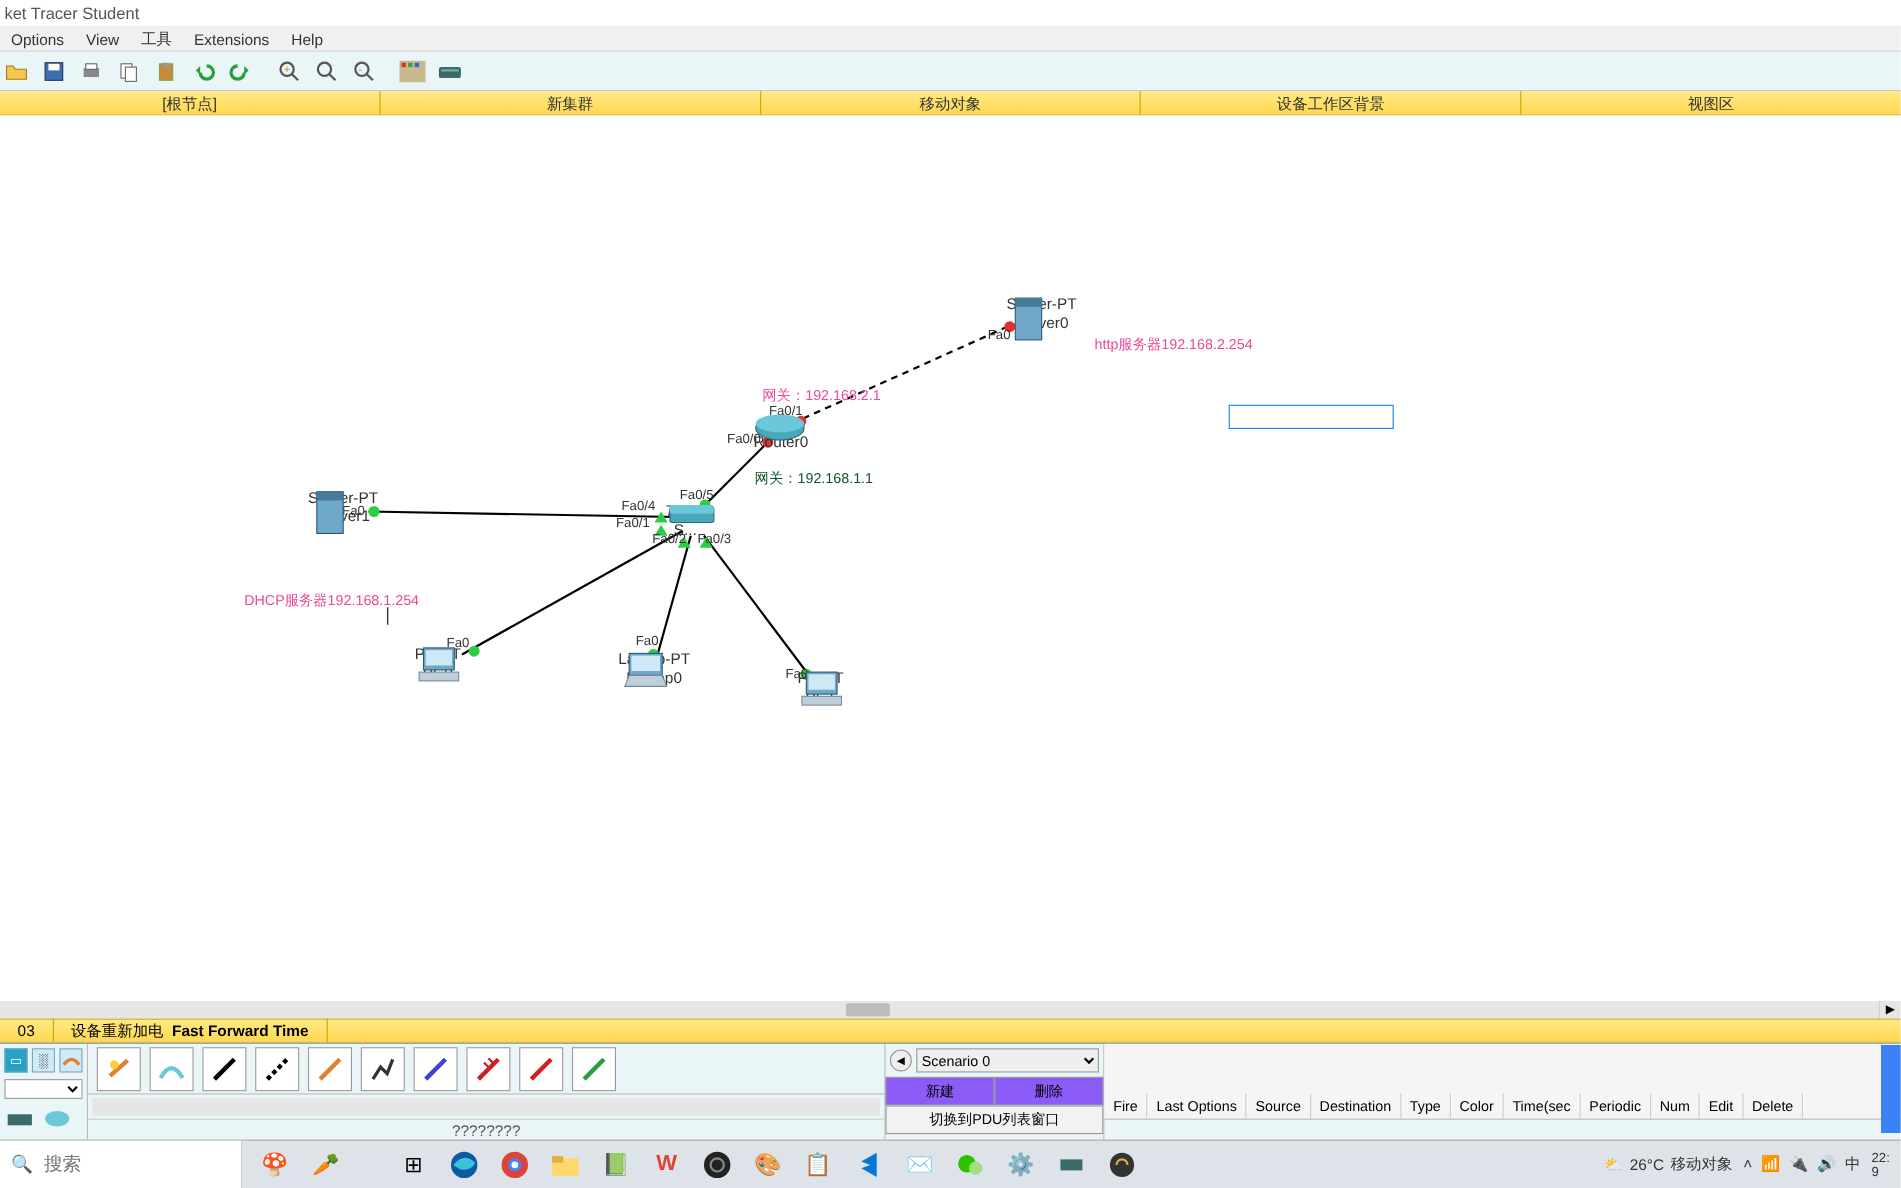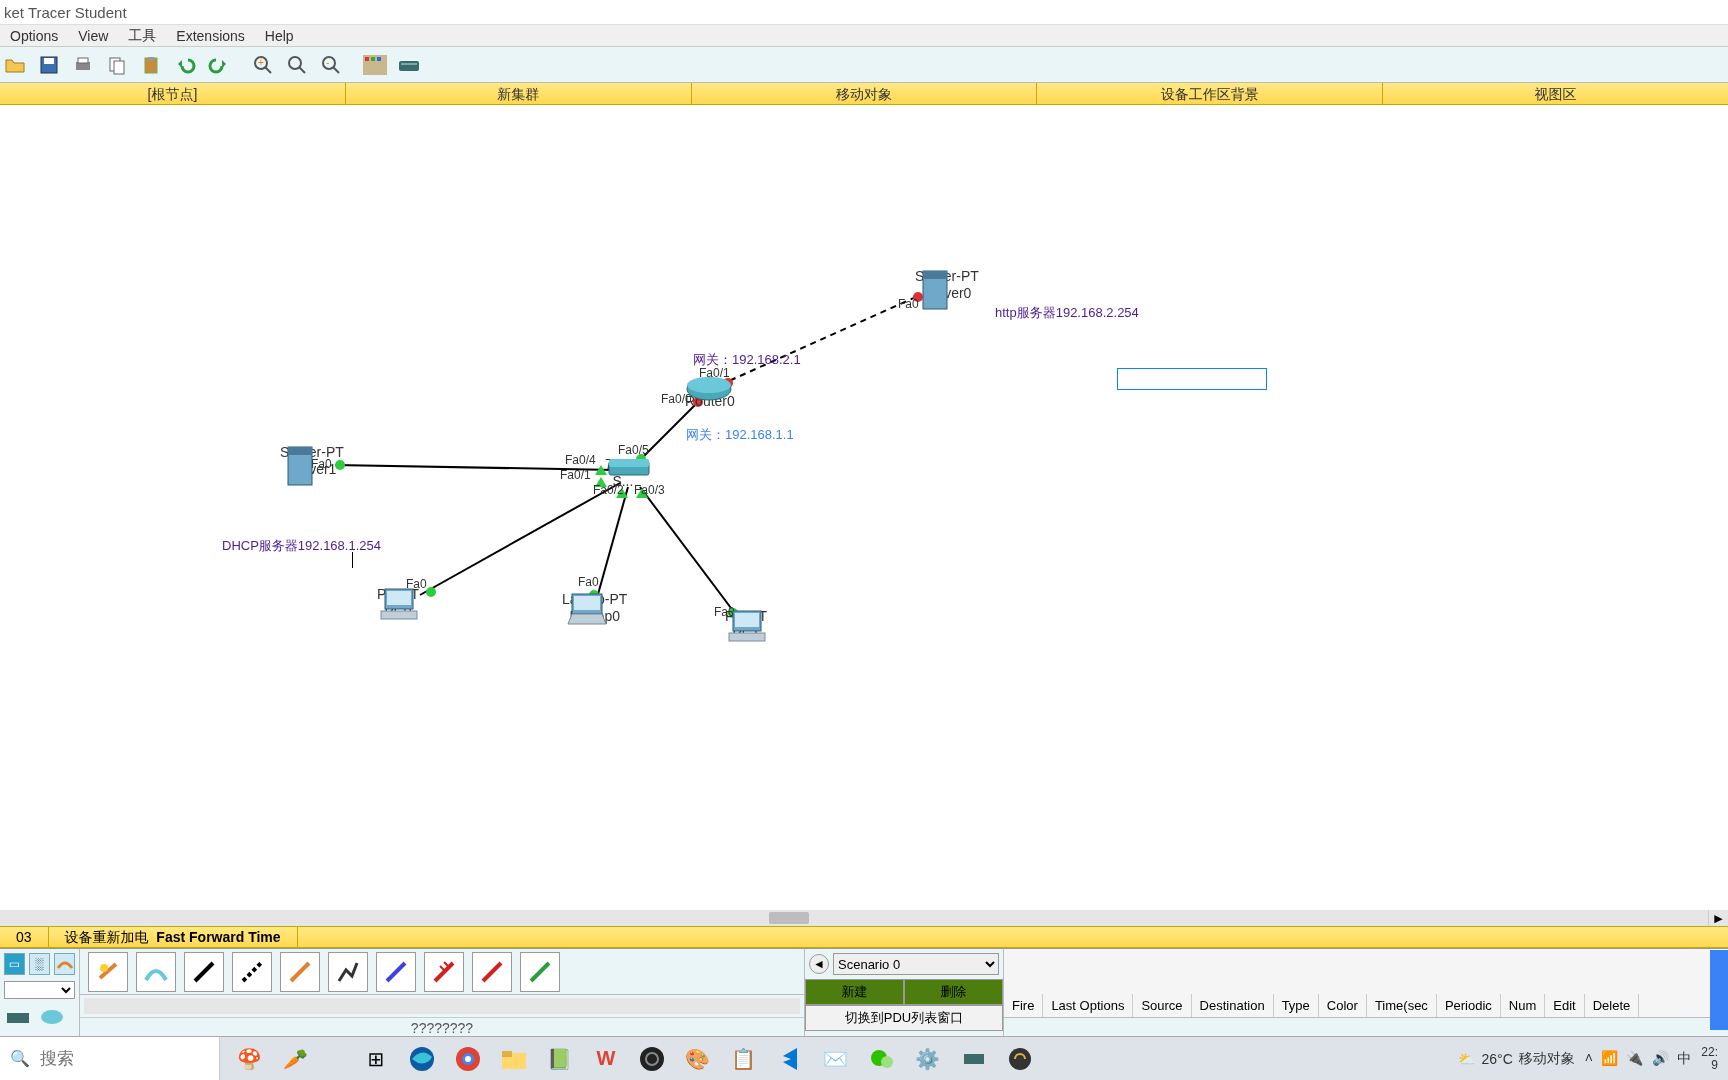--- a/index.html
+++ b/index.html
@@ -21,22 +21,22 @@
 .subbar { height:22px; background:linear-gradient(#ffe985,#ffd851); display:flex; border-bottom:1px solid #caa800; font-size:14px; }
 .subbar .cell { flex:1; text-align:center; line-height:22px; border-right:1px solid #caa800; color:#333; }
 .subbar .cell:last-child { border-right:none; }
 
 
 .canvas { position:absolute; top:105px; left:0; right:0; bottom:170px; background:#fff; overflow:hidden; }
 .canvas svg { position:absolute; top:0; left:0; }
 .device { position:absolute; text-align:center; font-size:14px; color:#333; }
 .device .lbl { margin-top:2px; line-height:15px; white-space:nowrap; }
 .portlbl { position:absolute; font-size:12px; color:#333; background:transparent; white-space:nowrap; }
-.annot { position:absolute; font-size:13px; color:#4c1d95; white-space:nowrap; }
-.annot.red { color:#3b82f6; }
+.annot { position:absolute; font-size:13px; color:#ec4899; white-space:nowrap; }
+.annot.red { color:#14532d; }
 .textinput { position:absolute; border:1px solid #0a84ff; background:#fff; width:150px; height:22px; padding:0 4px; font-size:13px; }
 
 
 .hscroll { position:absolute; left:0; right:20px; bottom:154px; height:16px; background:#e6e6e6; }
 .hscroll .thumb { position:absolute; left:45%; top:2px; width:40px; height:12px; background:#bdbdbd; border-radius:2px; }
 .hscroll .rbtn { position:absolute; right:-20px; top:0; width:20px; height:16px; background:#e6e6e6; text-align:center; font-size:11px; line-height:16px; border-left:1px solid #ccc;}
 
 
 .statusline { position:absolute; left:0; right:0; bottom:132px; height:22px; background:linear-gradient(#ffe985,#ffd851); display:flex; align-items:center; font-size:14px; border-top:1px solid #caa800; border-bottom:1px solid #caa800; }
 .statusline .seg { padding:0 16px; border-right:1px solid #caa800; line-height:22px; }
@@ -56,39 +56,39 @@
 .connbtn { width:40px; height:40px; border:1px solid #999; background:#fff; display:flex; align-items:center; justify-content:center; font-size:22px; }
 .midpanel .descrow { display:flex; align-items:center; height:38px; }
 .midpanel .hscroll2 { flex:1; height:16px; background:#e6e6e6; margin:0 4px; position:relative; }
 .midpanel .desc { flex:1; text-align:center; font-size:14px; color:#555; border-top:1px solid #ccc; padding-top:2px; }
 
 .scenario { width:200px; border-left:1px solid #bbb; border-right:1px solid #bbb; display:flex; flex-direction:column; }
 .scenario .top { display:flex; align-items:center; padding:4px; gap:4px; }
 .scenario .top .nav { width:20px; height:20px; border:1px solid #999; border-radius:10px; background:#eee; text-align:center; font-size:12px; line-height:18px; }
 .scenario select { flex:1; height:22px; font-size:13px; border:1px solid #999; }
 .scenario .btns { display:flex; }
-.scenario .btns button { flex:1; height:26px; font-size:13px; border:1px solid #999; background:#4d7c0f; }
+.scenario .btns button { flex:1; height:26px; font-size:13px; border:1px solid #999; background:#8b5cf6; }
 .scenario .wide button { width:100%; height:26px; font-size:13px; border:1px solid #999; background:#f2f2f2; }
 
 .pdu { flex:1; display:flex; flex-direction:column; }
 .pdu .hdr { display:flex; font-size:13px; border-bottom:1px solid #bbb; background:#f5f5f5; }
 .pdu .hdr span { padding:4px 8px; border-right:1px solid #ccc; white-space:nowrap;margin-top:45px; }
 
 .realtimebtn { position:absolute; right:0; bottom:50px; width:18px; height:80px; background:#3b82f6; }
 
 
 .taskbar { position:absolute; left:0; right:0; bottom:0; height:44px; background:#dde3e8; display:flex; align-items:center; border-top:1px solid #aaa; }
 .taskbar .search { display:flex; align-items:center; height:44px; background:#fff; border-right:1px solid #ccc; padding:0 10px; width:220px; gap:10px; }
 .taskbar .search input { border:none; outline:none; font-size:17px; width:150px; color:#555; }
 .taskbar .apps { display:flex; align-items:center; gap:14px; padding:0 14px; }
 .appicon { width:32px; height:32px; display:flex; align-items:center; justify-content:center; font-size:20px; }
 .taskbar .tray { margin-left:auto; display:flex; align-items:center; gap:10px; padding:0 10px; font-size:14px; color:#333; }
 .tray .weather { display:flex; align-items:center; gap:6px; }
 .tray .icons { display:flex; gap:8px; font-size:14px; }
-.tray .clock { text-align:right; font-size:12px; line-height:13px; }
+.tray .clock { font-size:12px; line-height:13px; }
 
 
 .dot { position:absolute; width:10px; height:10px; border-radius:50%; }
 .dot.g { background:#2ecc40; }
 .dot.r { background:#e03030; }
 .tri { position:absolute; width:0; height:0; border-left:6px solid transparent; border-right:6px solid transparent; border-bottom:10px solid #2ecc40; }
 
 
 .textcursor { position:absolute; width:1px; height:16px; background:#000; }
 </style>

